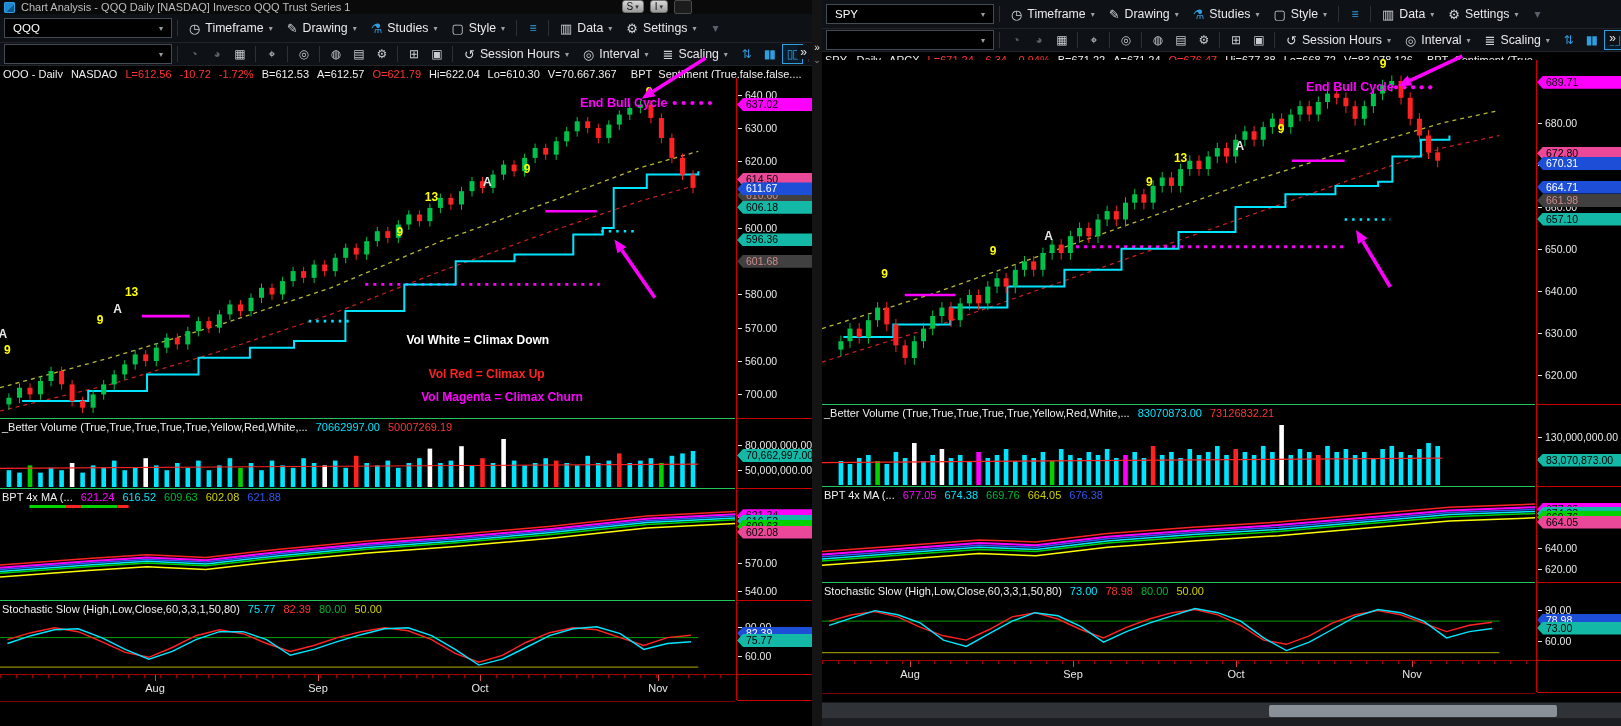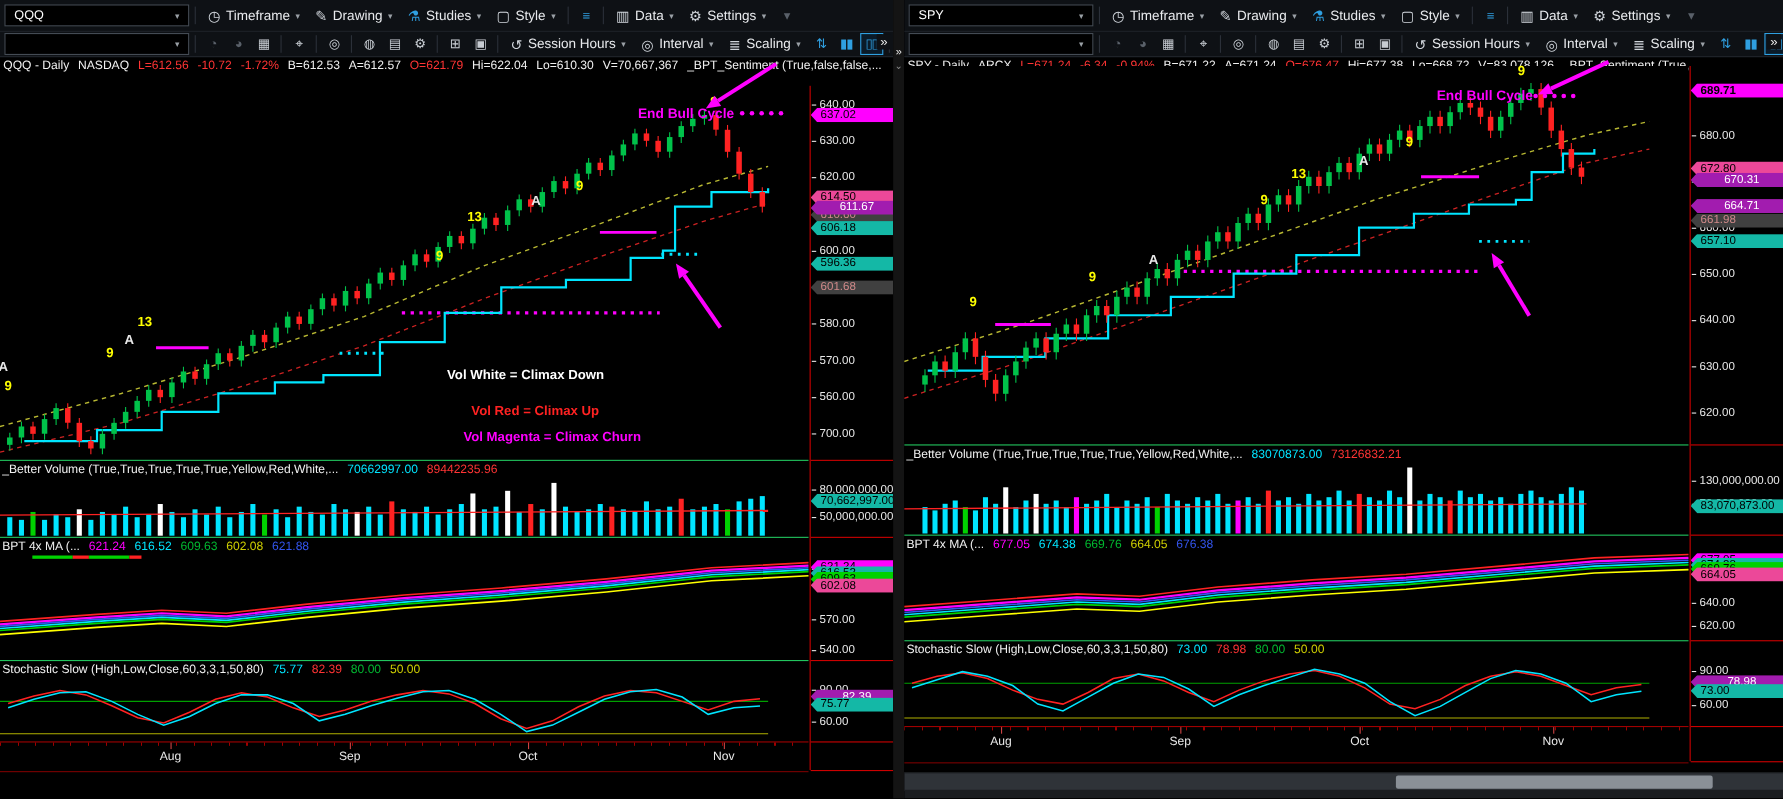--- a/index.html
+++ b/index.html
@@ -34,38 +34,53 @@
   .pane.bt{border-top:1px solid #22c55e;text-decoration:underline;}
   .pane svg{display:block;overflow:visible;}
   .pane svg text{font-family:"Liberation Sans",sans-serif;}
   .planelabel{height:16px;display:flex;align-items:center;gap:8px;font-size:11px;color:#e8e8e8;padding-left:2px;white-space:nowrap;overflow:hidden;position:relative;z-index:2;}
   .vc{color:#00e5ff;} .vr{color:#ff3434;} .vm{color:#ff00ff;} .vg{color:#00b830;} .vy{color:#cfcf00;} .vb{color:#3355ee;}
   .axis{position:absolute;border-left:1px solid #cc0000;background:#000;}
   .axhr{position:absolute;left:0;right:0;height:0;border-top:1px solid #cc0000;}
   .tick{position:absolute;left:0;padding-left:8px;font-size:10.5px;color:#e8e8e8;height:12px;line-height:12px;white-space:nowrap;}
   .tick::before{content:"";position:absolute;left:1px;top:6px;width:4px;height:1px;background:#e8e8e8;}
   .badge{position:absolute;left:0;right:1px;height:13px;line-height:13px;font-size:10.5px;padding-left:9px;clip-path:polygon(0 50%,6px 0,100% 0,100% 100%,6px 100%);white-space:nowrap;overflow:hidden;}
-  .bg-m{background:#ff00ff;color:#000;} .bg-y{background:#ec4899;color:#000;} .bg-r{background:#a21caf;color:#fff;text-align:center;}
+  .bg-m{background:#ff00ff;color:#000;} .bg-y{background:#ec4899;color:#000;} .bg-r{background:#1d4ed8;color:#fff;}
   .bg-c{background:#14b8a6;color:#000;} .bg-g{background:#00d200;color:#000;} .bg-dk{background:#404040;color:#cf8989;}
   .xband{position:absolute;left:0;border-top:1px solid #a00000;border-bottom:1px solid #7a0000;background:#000;}
   .xband .strip{position:absolute;left:0;right:0;top:0;height:3px;background:repeating-linear-gradient(90deg,#a00000 0 1px,transparent 1px 16px);}
   .mlabel{position:absolute;top:7px;color:#e8e8e8;font-size:11px;transform:translateX(-50%);}
   .mtick{position:absolute;top:0;width:1px;height:6px;background:#cc4444;}
   .vdivider{position:absolute;top:0;height:726px;background:#141414;display:flex;flex-direction:column;align-items:center;padding-top:42px;gap:2px;color:#e8e8e8;font-size:10px;}
   .vdivider .dim{color:#8a8a8a;font-size:9px;}
   .hscroll{position:absolute;left:0;right:0;height:16px;background:#2f3338;border-top:1px solid #17191c;pointer-events:auto;}
   .hscroll .thumb{position:absolute;left:56%;width:36%;top:2px;bottom:2px;background:#8a9097;border-radius:2px;}
   .underbar{position:absolute;left:0;right:0;bottom:0;background:#1b1d20;}
 </style>
 </head>
 <body>
 
 <div class="app">
 
   <section class="panel" id="p-left" style="left:0;width:812px">
+    <div class="titlebar">
+      <span class="appicon"></span>
+      <span>Chart Analysis - QQQ Daily [NASDAQ] Invesco QQQ Trust Series 1</span>
+      <span class="linkbtns">
+        <button class="linkbtn">
+            <span>S</span>
+            <span class="ca">▾</span>
+          </button>
+        <button class="linkbtn">
+            <span>I</span>
+            <span class="ca">▾</span>
+          </button>
+        <span class="winbtn"></span>
+      </span>
+    </div>
     <div class="trow row1">
         <div class="combo">
           <span class="cval">QQQ</span>
           <span class="carr">▾</span>
         </div>
         <span class="vsep"></span>
         <div class="tmenu">
           <span class="g ">◷</span>
           <span class="ml">Timeframe</span>
           <span class="carr">▾</span>
@@ -322,21 +337,21 @@
             <line x1="705.6" y1="-19.980295566502463" x2="652.6277006028241" y2="13.67494676485686" stroke="#ff00ff" stroke-width="3.6"></line>
             <polygon points="641.655,20.64630541871936 649.7,9.0 655.6,18.3" fill="#ff00ff"></polygon>
             <line x1="654.885" y1="219.7832512315271" x2="621.8696604322979" y2="172.1890057199015" stroke="#ff00ff" stroke-width="3.6"></line>
             <polygon points="614.4599999999999,161.5073891625616 626.4,169.1 617.4,175.3" fill="#ff00ff"></polygon>
           </svg>
         </div>
         <div class="pane bt" style="top: 418px; height: 68px; width: 735px;">
           <div class="planelabel">
             <span class="sw">_Better Volume (True,True,True,True,True,Yellow,Red,White,...</span>
             <span class="vc">70662997.00</span>
-            <span class="vr">89442235.96</span>
+            <span class="vr">50007269.19</span>
           </div>
           <div>
             <svg width="735" height="52">
               <rect x="6.6" y="35.2" width="4.6" height="16.8" fill="#00e5ff"></rect>
               <rect x="17.2" y="37.6" width="4.6" height="14.4" fill="#00e5ff"></rect>
               <rect x="27.7" y="30.4" width="4.6" height="21.6" fill="#00d200"></rect>
               <rect x="38.2" y="37.6" width="4.6" height="14.4" fill="#00e5ff"></rect>
               <rect x="48.7" y="32.8" width="4.6" height="19.2" fill="#00e5ff"></rect>
               <rect x="59.3" y="35.2" width="4.6" height="16.8" fill="#00e5ff"></rect>
               <rect x="69.8" y="28.0" width="4.6" height="24.0" fill="#ffffff"></rect>
@@ -892,21 +907,21 @@
           <div class="axhr" style="top: 522px;"></div>
           <div class="axhr" style="top: 600px;"></div>
           <div class="axhr" style="top: 632px;"></div>
           <div class="tick" style="top: 56.9448px;">680.00</div>
           <div class="tick" style="top: 98.908px;">670.00</div>
           <div class="tick" style="top: 140.871px;">660.00</div>
           <div class="tick" style="top: 182.834px;">650.00</div>
           <div class="tick" style="top: 224.798px;">640.00</div>
           <div class="tick" style="top: 266.761px;">630.00</div>
           <div class="tick" style="top: 308.724px;">620.00</div>
-          <div class="badge bg-m" style="top: 15.6985px; font-weight: bold;">689.71</div>
+          <div class="badge bg-m" style="top: 15.6985px;">689.71</div>
           <div class="badge bg-y" style="top: 86.6583px;">672.80</div>
           <div class="badge bg-r" style="top: 97.1071px;">670.31</div>
           <div class="badge bg-r" style="top: 120.607px;">664.71</div>
           <div class="badge bg-dk" style="top: 134.077px;">661.98</div>
           <div class="badge bg-c" style="top: 152.54px;">657.10</div>
           <div class="tick" style="top: 370.8px;">130,000,000.00</div>
           <div class="tick" style="top: 392px;">70,000,000.00</div>
           <div class="badge bg-c" style="top: 393.5px;">83,070,873.00</div>
           <div class="tick" style="top: 482.378px;">640.00</div>
           <div class="tick" style="top: 503.459px;">620.00</div>

